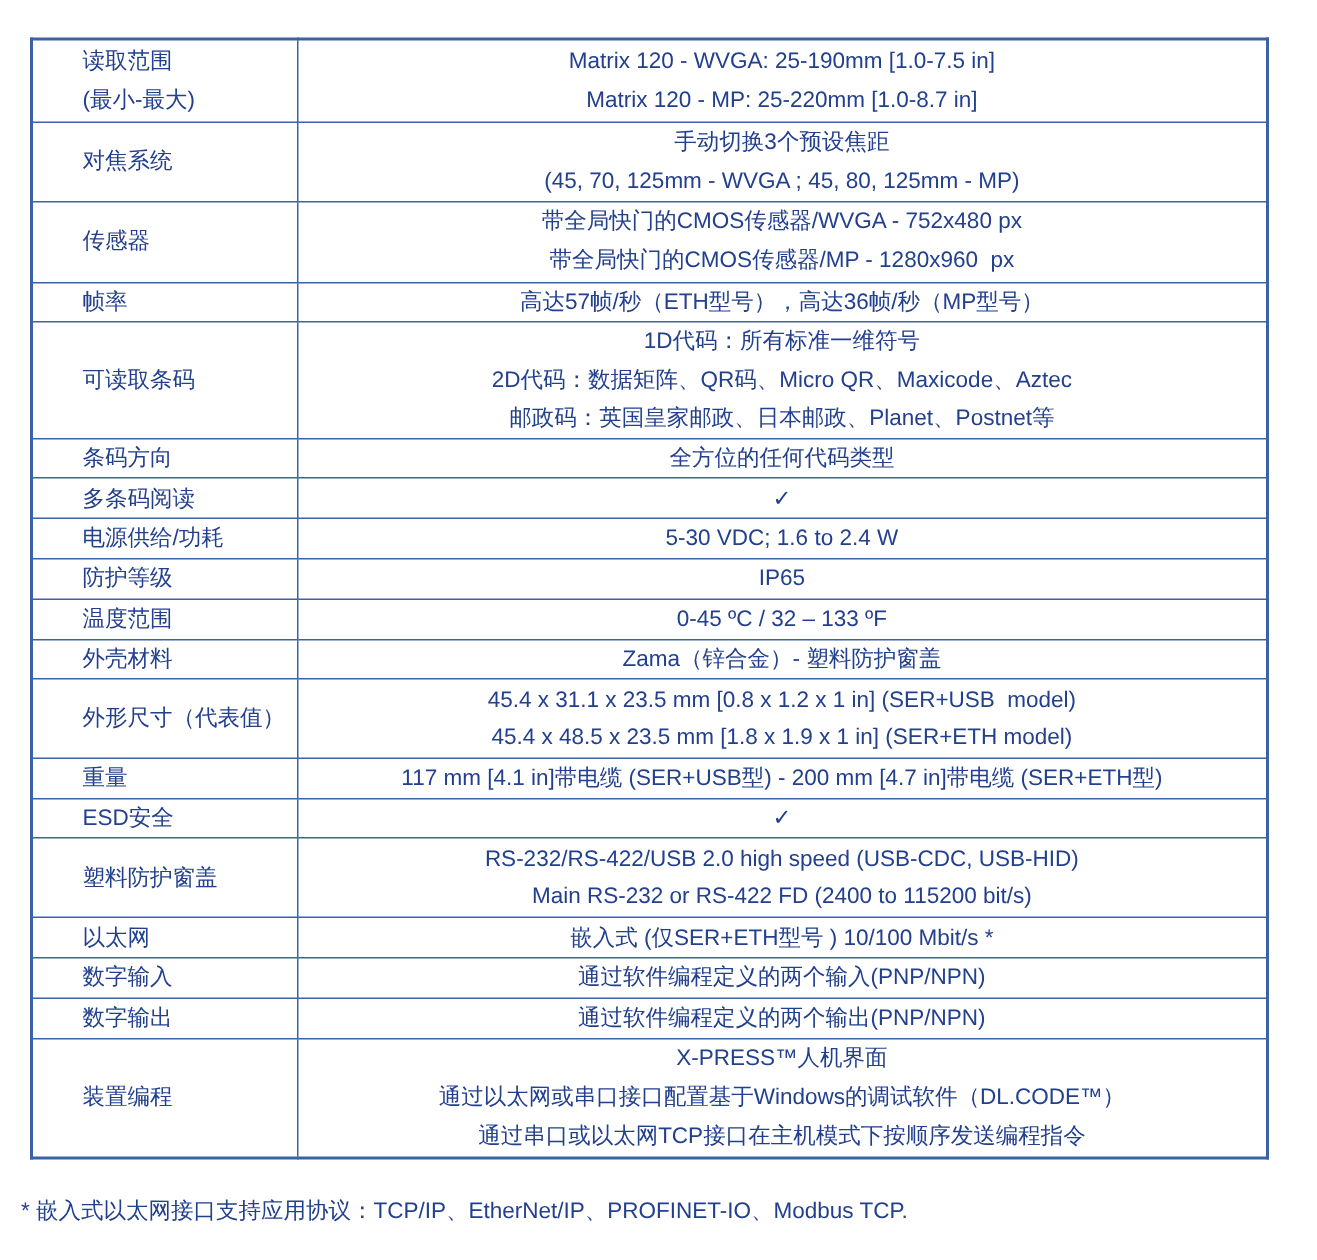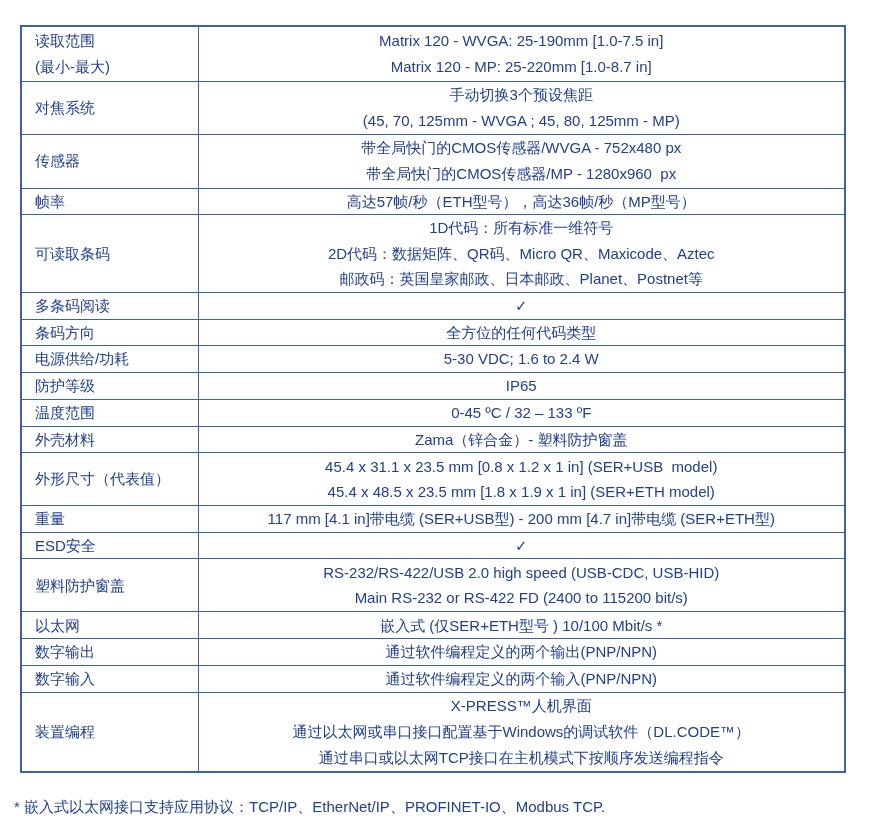--- a/index.html
+++ b/index.html
@@ -31,21 +31,21 @@
     vertical-align: middle;
   }
   td.label-cell {
     width: 177px;
     text-align: left;
     padding-left: 13px;
     padding-right: 4px;
   }
   td.value-cell { text-align: center; padding: 0 18px; }
   .line { line-height: 25.6px; white-space: pre; overflow: hidden; }
-  .label-line { line-height: 25.6px; white-space: pre; }
+  .label-line { line-height: 25.6px; white-space: pre; margin-left: 20px; }
   .footnote {
     position: absolute;
     left: 14px; top: 798px;
     font-size: 15px;
     color: var(--text-blue);
     white-space: pre;
   }
 </style>
 </head>
 <body>
@@ -104,35 +104,35 @@
       <td class="label-cell">
         <div class="label-line">可读取条码</div>
       </td>
       <td class="value-cell">
         <div class="line">1D代码：所有标准一维符号</div>
         <div class="line">2D代码：数据矩阵、QR码、Micro QR、Maxicode、Aztec</div>
         <div class="line">邮政码：英国皇家邮政、日本邮政、Planet、Postnet等</div>
       </td>
     </tr>
 
+    <tr style="height:26px">
+      <td class="label-cell">
+        <div class="label-line">条码方向</div>
+      </td>
+      <td class="value-cell">
+        <div class="line">全方位的任何代码类型</div>
+      </td>
+    </tr>
+
     <tr style="height:27px">
       <td class="label-cell">
         <div class="label-line">多条码阅读</div>
       </td>
       <td class="value-cell">
         <div class="line">✓</div>
-      </td>
-    </tr>
-
-    <tr style="height:26px">
-      <td class="label-cell">
-        <div class="label-line">条码方向</div>
-      </td>
-      <td class="value-cell">
-        <div class="line">全方位的任何代码类型</div>
       </td>
     </tr>
 
     <tr style="height:26px">
       <td class="label-cell">
         <div class="label-line">电源供给/功耗</div>
       </td>
       <td class="value-cell">
         <div class="line">5-30 VDC; 1.6 to 2.4 W</div>
       </td>
@@ -207,33 +207,33 @@
       <td class="label-cell">
         <div class="label-line">以太网</div>
       </td>
       <td class="value-cell">
         <div class="line">嵌入式 (仅SER+ETH型号 ) 10/100 Mbit/s *</div>
       </td>
     </tr>
 
     <tr style="height:26px">
       <td class="label-cell">
+        <div class="label-line">数字输入</div>
+      </td>
+      <td class="value-cell">
+        <div class="line">通过软件编程定义的两个输入(PNP/NPN)</div>
+      </td>
+    </tr>
+
+    <tr style="height:26px">
+      <td class="label-cell">
         <div class="label-line">数字输出</div>
       </td>
       <td class="value-cell">
         <div class="line">通过软件编程定义的两个输出(PNP/NPN)</div>
-      </td>
-    </tr>
-
-    <tr style="height:26px">
-      <td class="label-cell">
-        <div class="label-line">数字输入</div>
-      </td>
-      <td class="value-cell">
-        <div class="line">通过软件编程定义的两个输入(PNP/NPN)</div>
       </td>
     </tr>
 
     <tr style="height:80px">
       <td class="label-cell">
         <div class="label-line">装置编程</div>
       </td>
       <td class="value-cell">
         <div class="line">X-PRESS™人机界面</div>
         <div class="line">通过以太网或串口接口配置基于Windows的调试软件（DL.CODE™）</div>

